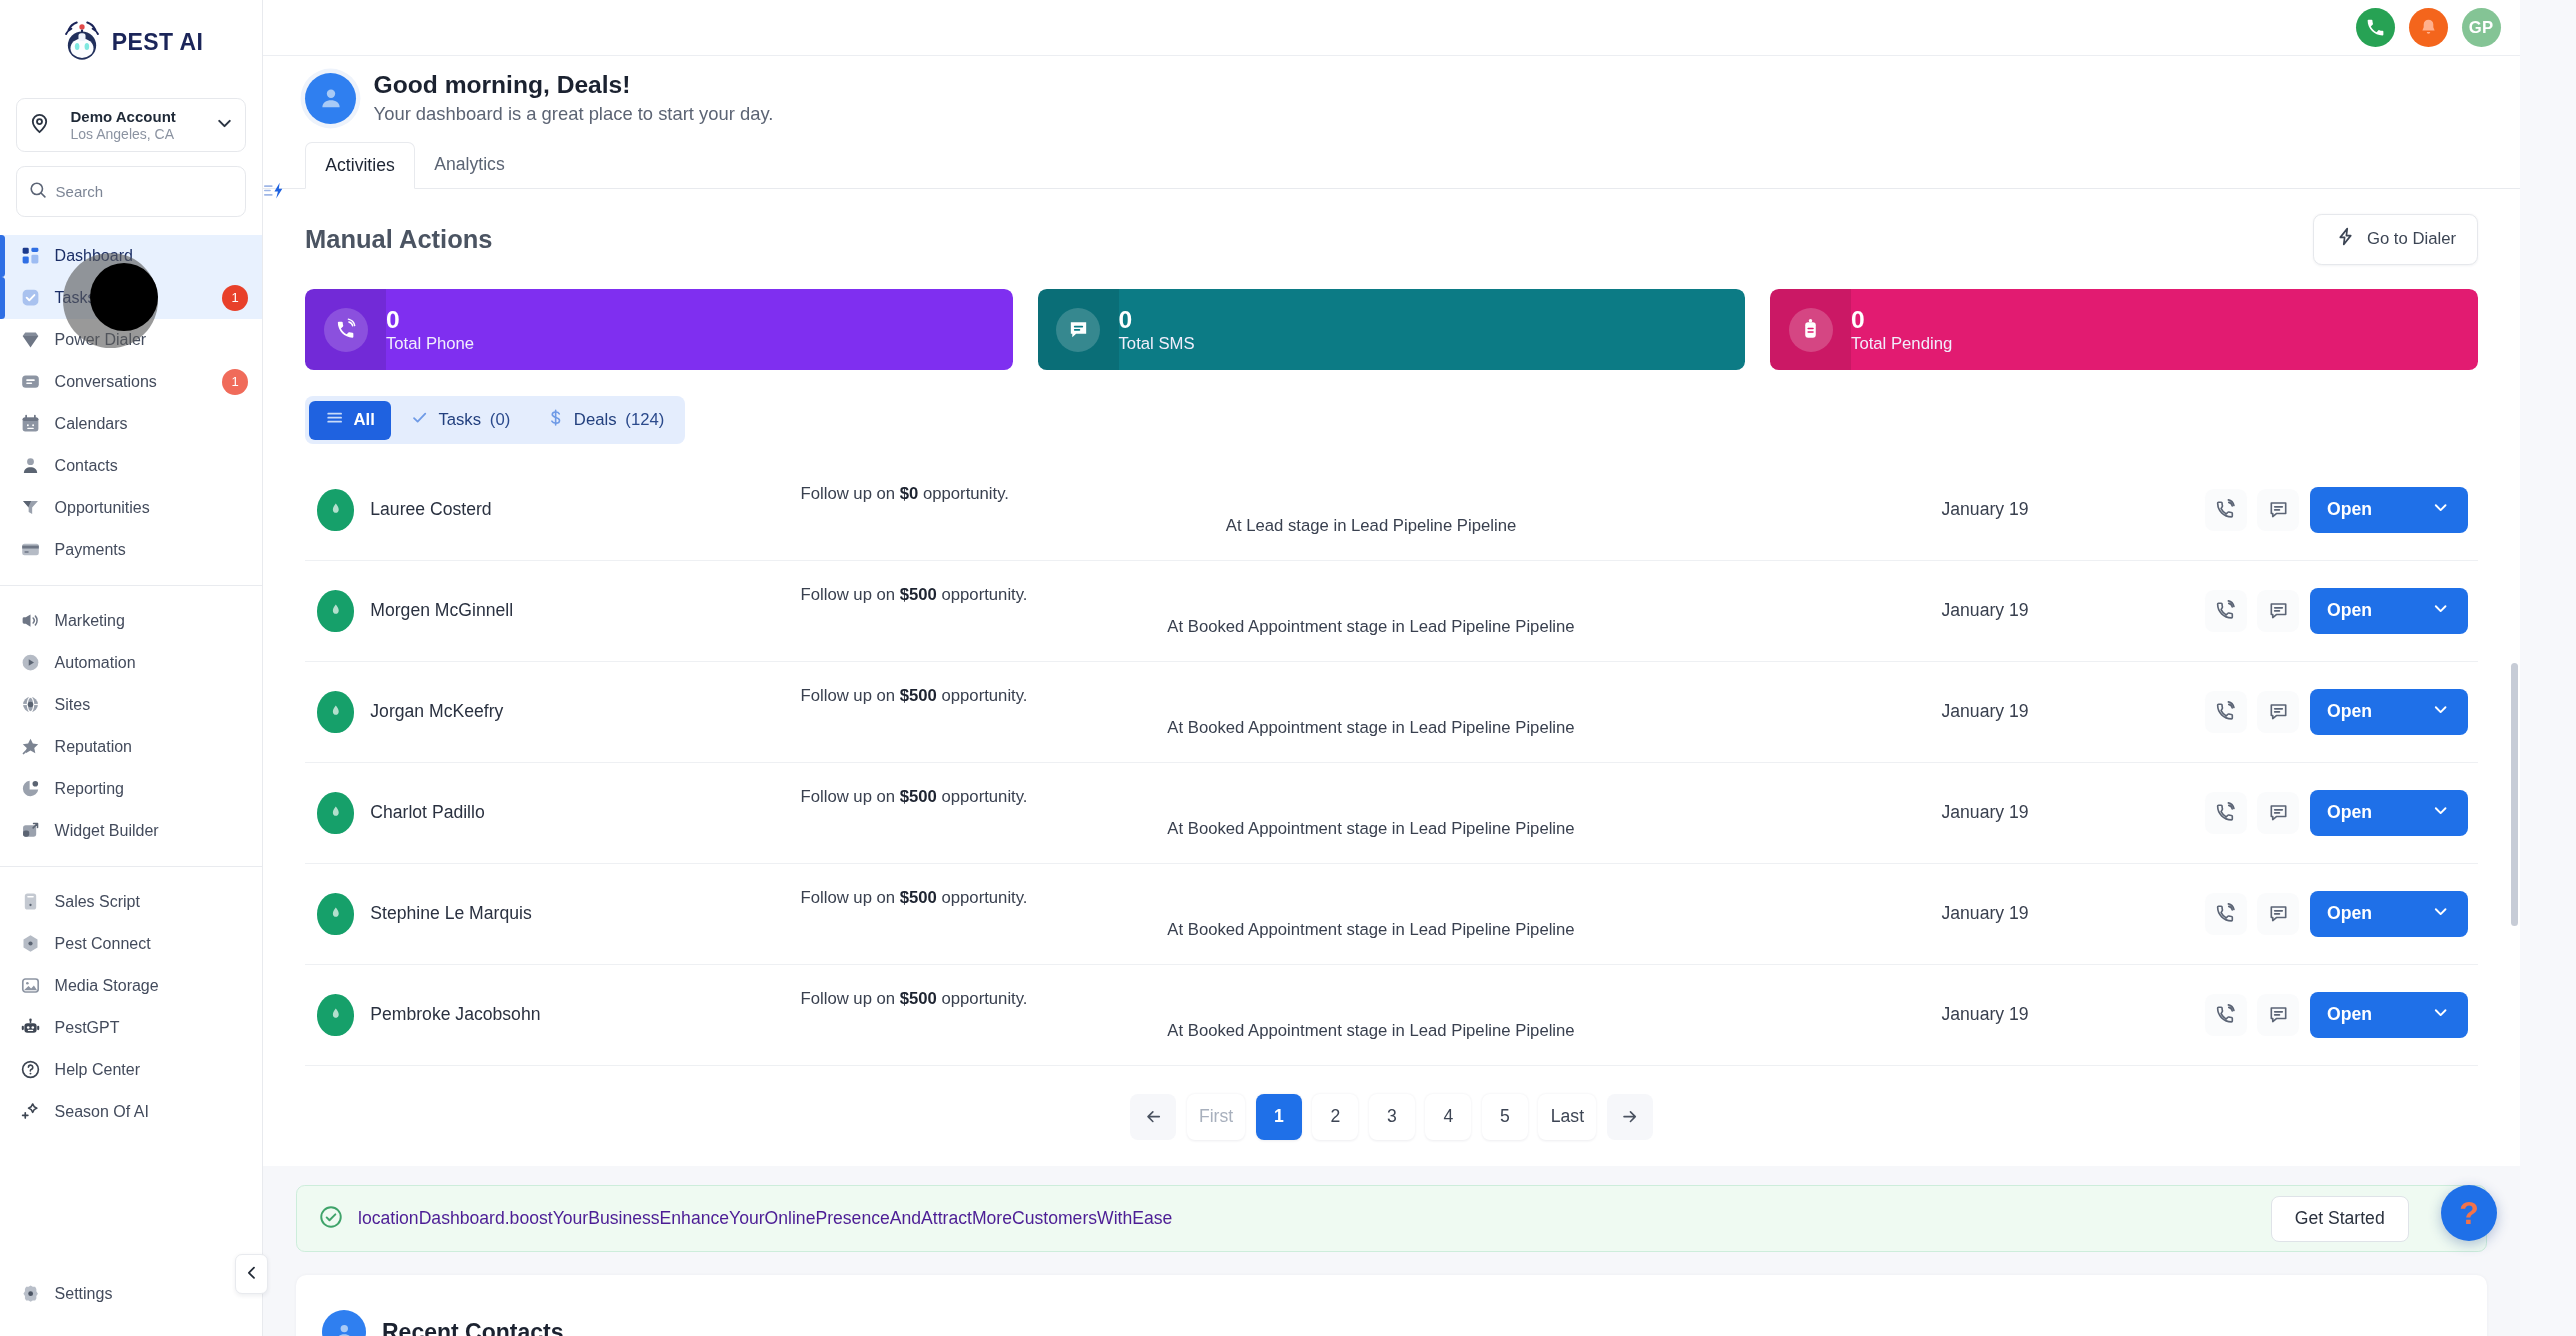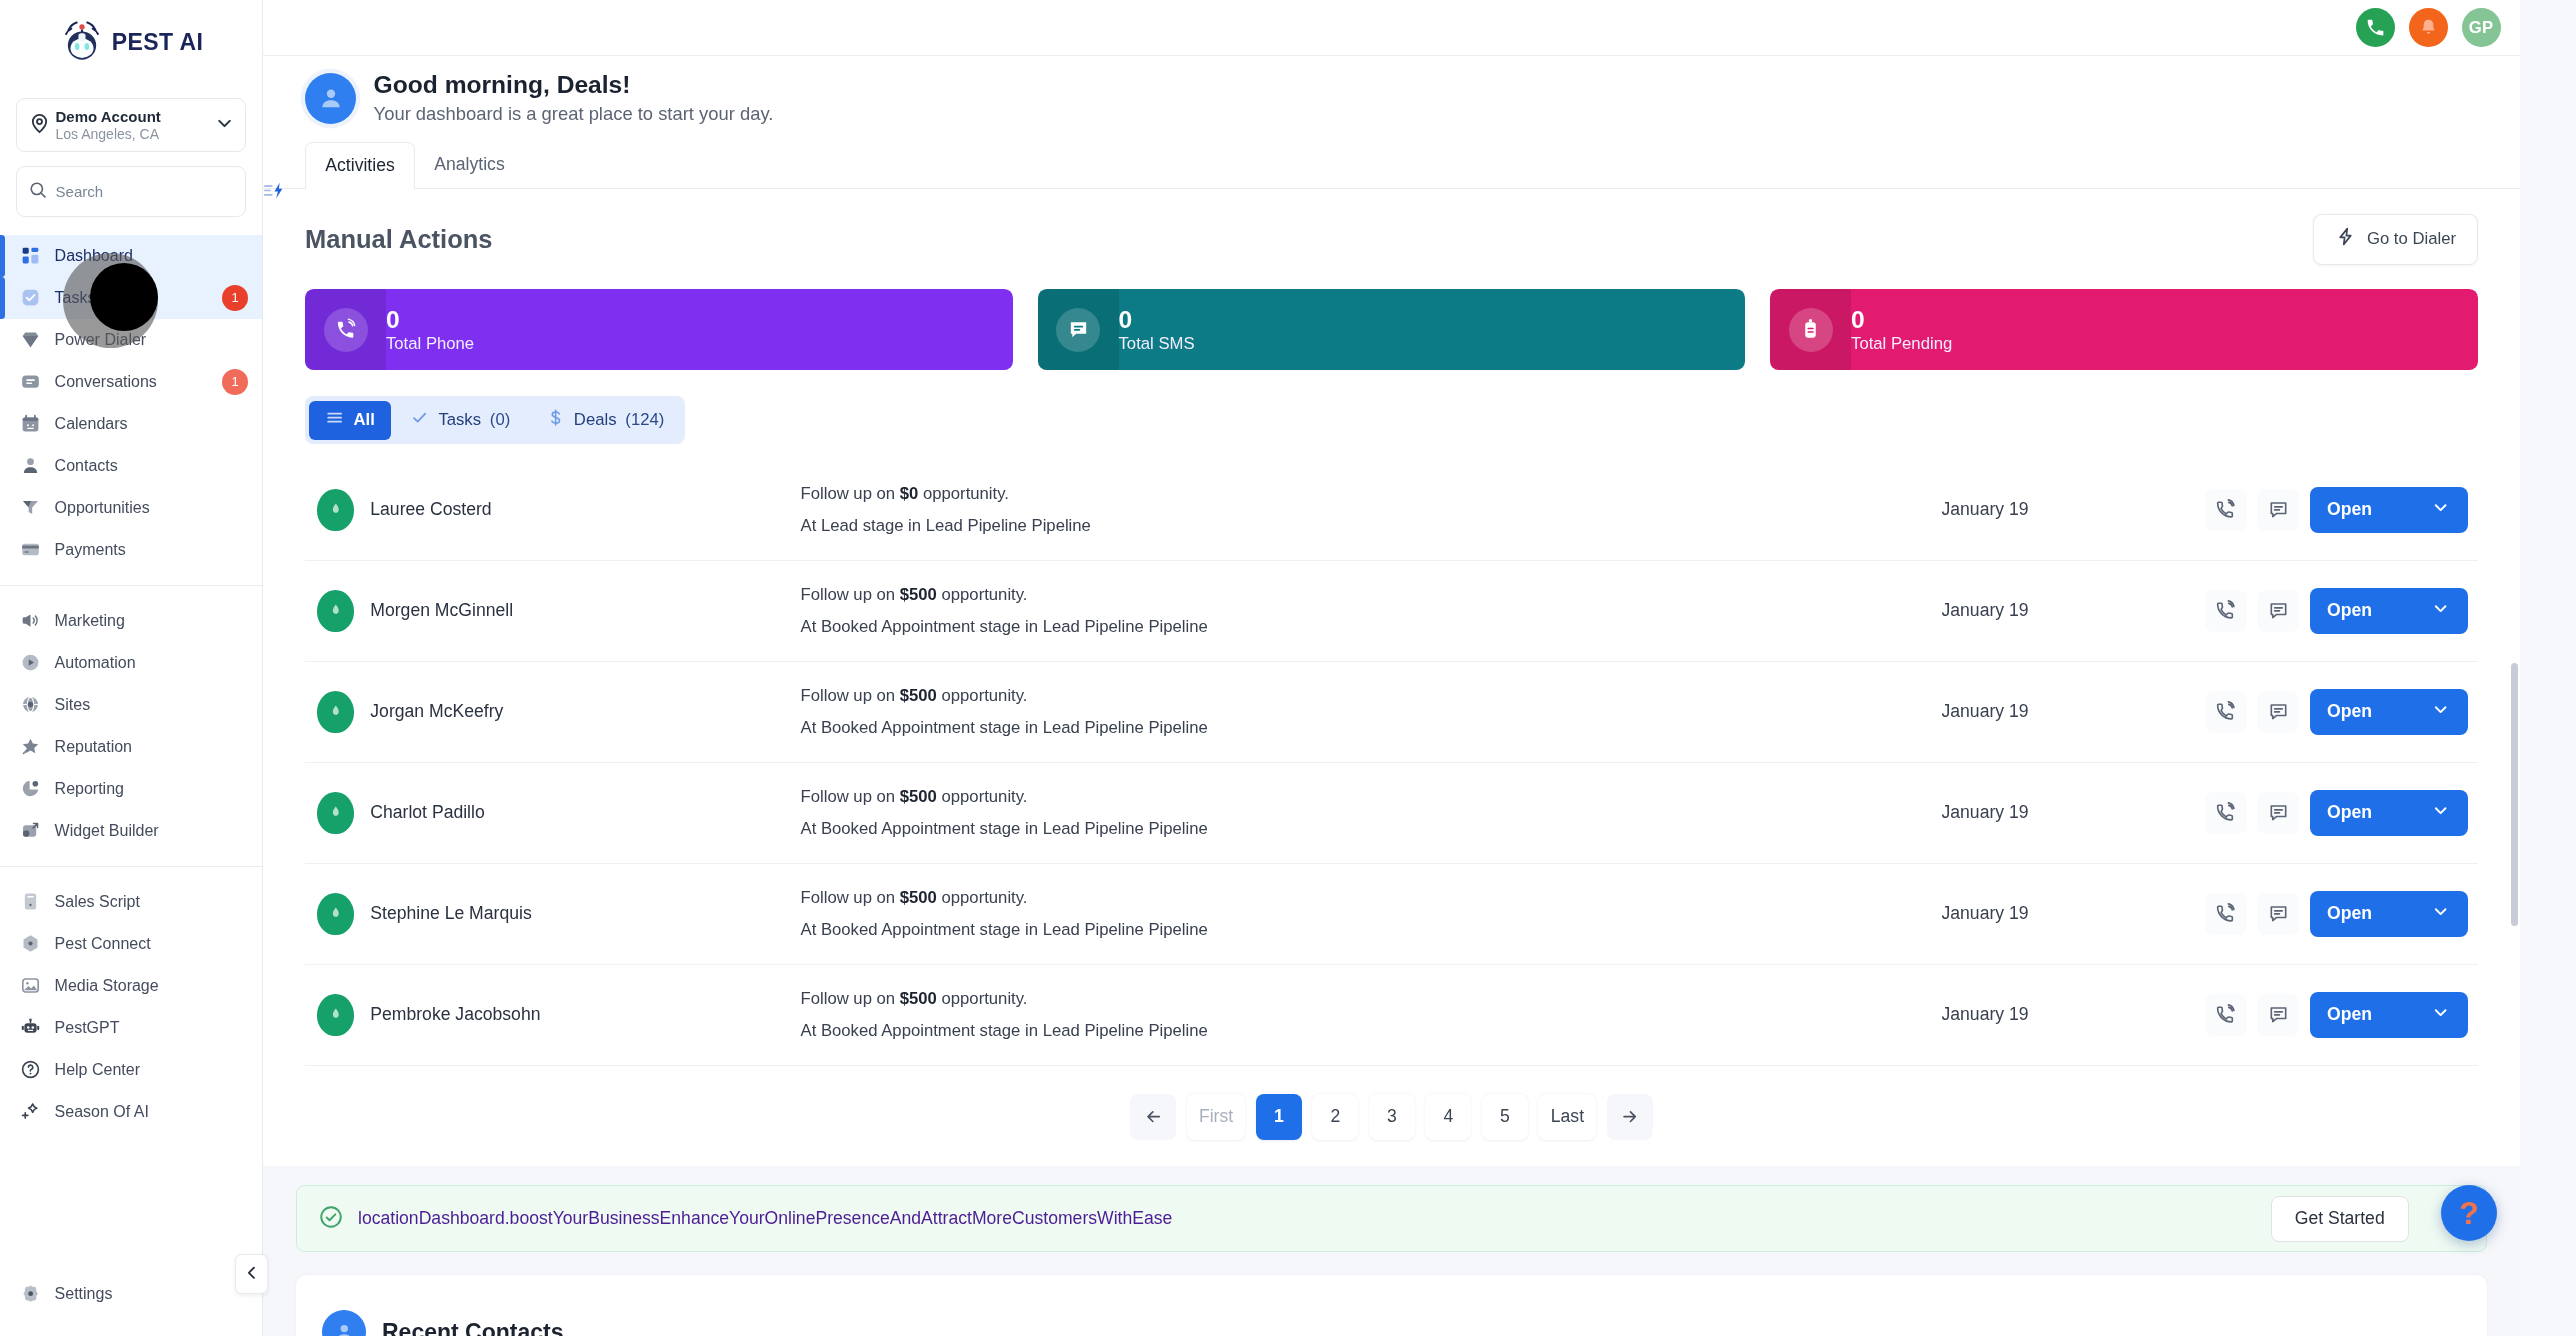--- a/index.html
+++ b/index.html
@@ -17,21 +17,21 @@
     border-right: 0.9px solid #e8eaee;
     display: flex; flex-direction: column; flex: 0 0 263px;
     position: relative; z-index: 5;
   }
   .brand { height: 84px; display: flex; align-items: center; justify-content: center; gap: 7px; }
   .brand-logo { width: 46px; height: 46px; position: relative; }
   .brand-name { font-size: 23px; font-weight: 700; color: #1b2559; letter-spacing: 0.4px; }
 
   .acct-box {
     margin: 14px 16px 0 16px; border: 0.9px solid #e6e8ec; border-radius: 8.8px;
-    height: 54px; display: flex; align-items: center; padding: 0 10.5px; gap: 5px;
+    height: 54px; display: flex; align-items: center; padding: 0 10.5px; gap: 20px;
     background: #fff; cursor: pointer;
   }
   .acct-txt { flex: 1; line-height: 1.2; }
   .acct-name { font-size: 15px; font-weight: 700; color: #1f2937; }
   .acct-sub { font-size: 14px; color: #8b93a1; }
 
   .search-box {
     margin: 14px 16px 0 16px; border: 0.9px solid #e6e8ec; border-radius: 8.8px;
     height: 51px; display: flex; align-items: center; padding: 0 10.5px; gap: 8.8px; background: #fff;
   }
@@ -114,21 +114,21 @@
   .fcount { color: #2b4a8c; }
 
   .rows { margin-top: 16px; }
   .row { height: 101px; display: flex; align-items: center; border-bottom: 0.9px solid #eef0f3; padding: 0 3.5px; }
   .row .who { width: 492px; display: flex; align-items: center; gap: 16px; padding-left: 8.8px; }
   .row .dot { width: 37px; height: 42px; border-radius: 50% 50% 48% 48%; background: #16a06a; display:flex; align-items:center; justify-content:center; flex: 0 0 37px; }
   .row .name { font-size: 17.6px; color: #2a3140; }
   .row .desc { flex: 1; line-height: 1.9; }
   .row .d1 { font-size: 16.7px; color: #39404f; }
   .row .d1 b { font-weight: 700; color: #1d2330; }
-  .row .d2 { font-size: 16.7px; color: #39404f; }
+  .row .d2 { font-size: 16.7px; color: #39404f; text-align: center; }
   .row .date { width: 263px; font-size: 17.6px; color: #39404f; }
   .row .acts { display: flex; align-items: center; gap: 10.5px; padding-right: 7px; }
   .iconbtn { width: 42px; height: 42px; border-radius: 8.8px; background: #fafbfc; display: flex; align-items: center; justify-content: center; cursor: pointer; }
   .openbtn { width: 158px; height: 46px; background: #1f70e8; border-radius: 8px; color: #fff; font-size: 17.6px; font-weight: 700; display: flex; align-items: center; justify-content: space-between; padding: 0 17.6px; cursor: pointer; }
 
   .pager { display: flex; align-items: center; justify-content: center; gap: 10.5px; padding: 28px 0 26px 0; background: #fff; }
   .pg { min-width: 46px; height: 46px; border-radius: 8px; background: #fff; display: flex; align-items: center; justify-content: center; font-size: 17.6px; color: #3d4554; cursor: pointer; padding: 0 12.3px; box-shadow: 0 0.9px 2.6px rgba(20,30,60,.08); }
   .pg.ghost { box-shadow: none; background: #f6f7fa; }
   .pg.muted { color: #a8b0bd; }
   .pg.active { background: #1f70e8; color: #fff; font-weight: 700; }

